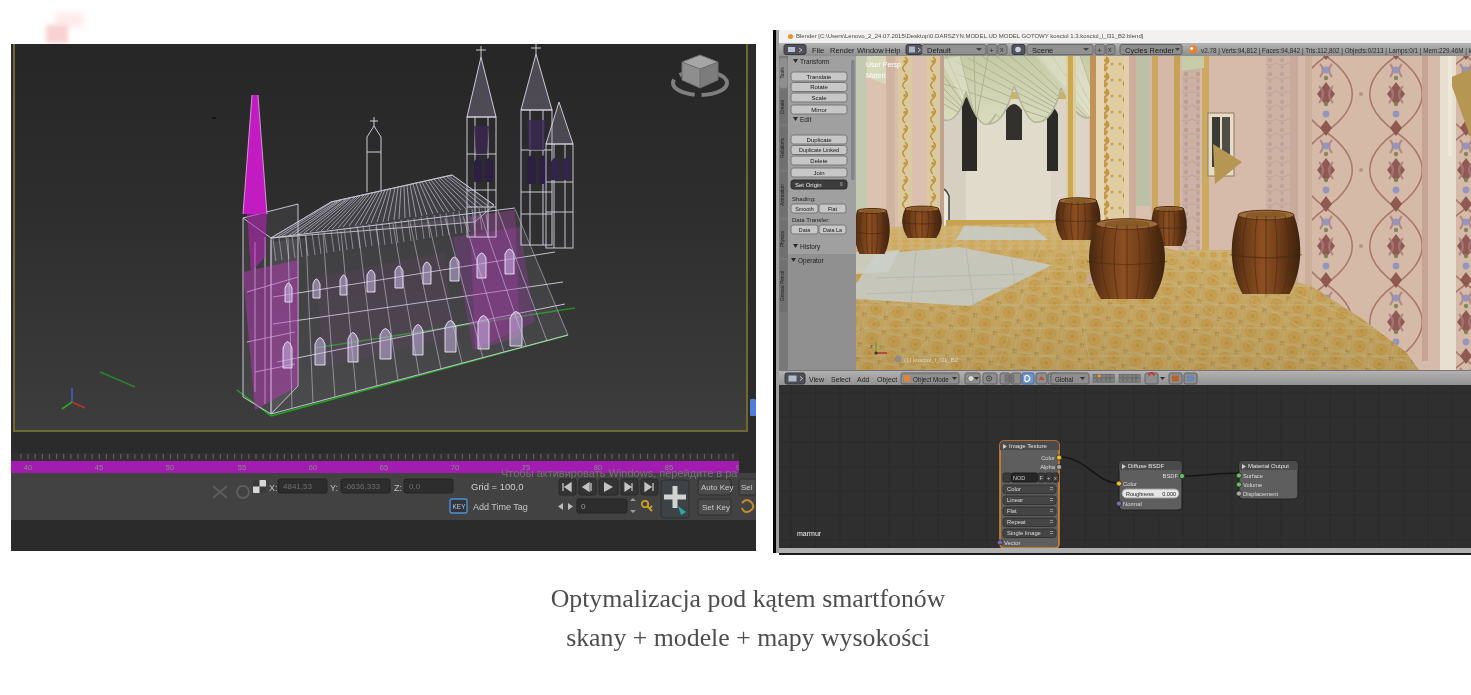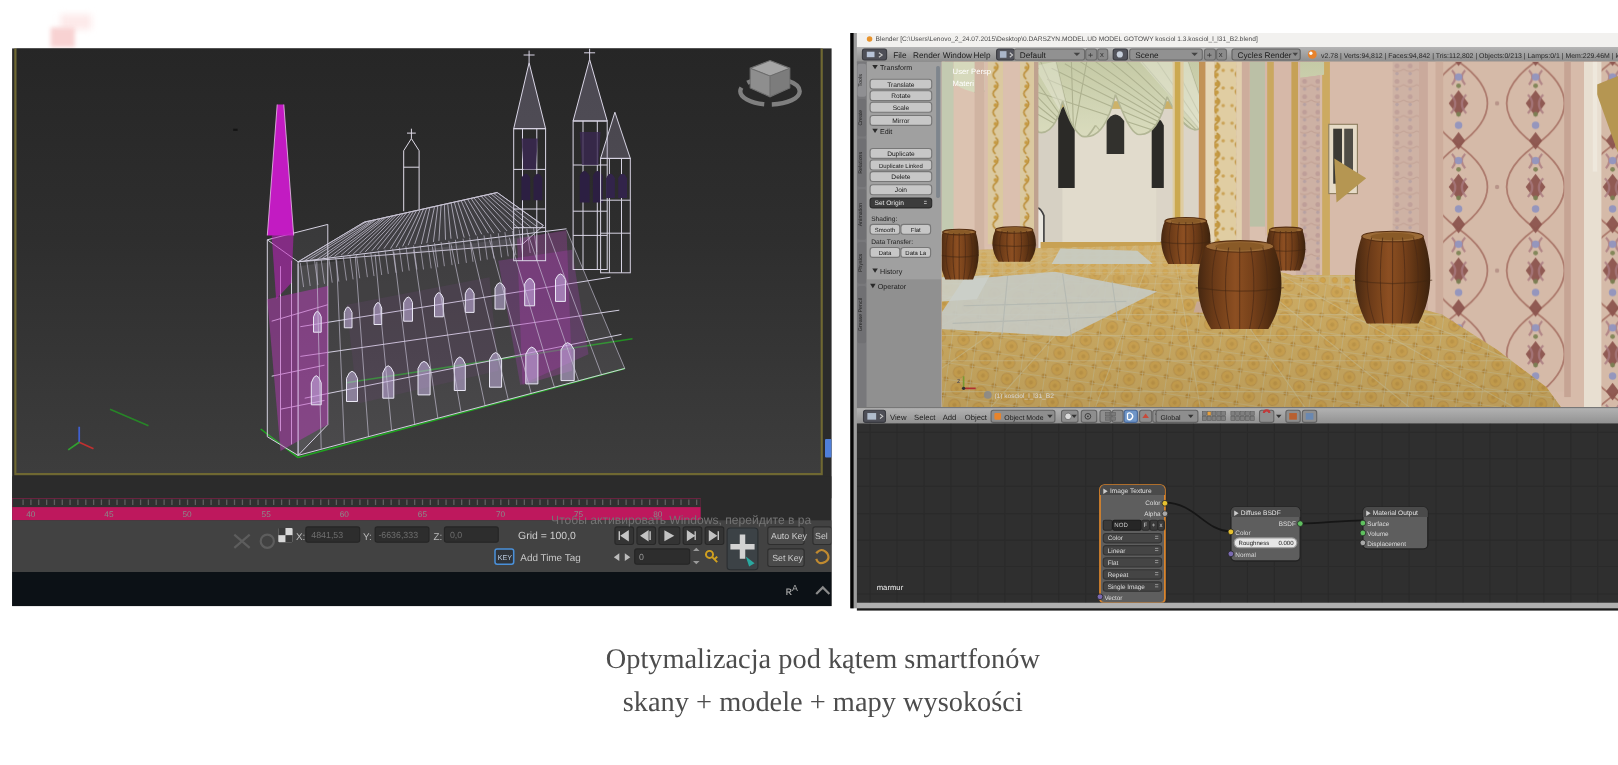--- a/index.html
+++ b/index.html
@@ -4,21 +4,21 @@
 <style>
   html,body{margin:0;padding:0;background:#ffffff;}
   body{width:1471px;height:695px;position:relative;overflow:hidden;
        font-family:"Liberation Sans",sans-serif;}
   .abs{position:absolute;}
   
   #lp{left:11px;top:44px;width:745px;height:507px;background:#2b2b2b;overflow:hidden;}
   #vp{left:2px;top:-4px;width:731px;height:388px;border:2px solid #6f6832;
       background:linear-gradient(180deg,#262626 0%,#2e2e2e 45%,#3d3d3d 100%);overflow:hidden;}
   #trackstrip{left:0;top:389px;width:745px;height:20px;background:#2b2b2b;}
-  #ruler{left:0;top:409px;width:626px;height:20px;background:#be185d;overflow:hidden;}
+  #ruler{left:0;top:409px;width:728px;height:20px;background:#a21caf;overflow:hidden;}
   #toolbar{left:0;top:429px;width:745px;height:47px;background:#424242;overflow:hidden;
            color:#c2c2c2;font-size:10px;}
   #statusbar{left:0;top:476px;width:745px;height:31px;background:#0c1116;}
   
   #smud1{left:46px;top:25px;width:22px;height:18px;background:#f8d2d2;filter:blur(2px);}
   #smud2{left:55px;top:13px;width:28px;height:14px;background:#fdeaea;filter:blur(3px);}
   
   #rp{left:773px;top:30px;width:698px;height:523px;background:#9d9d9d;
       border-left:3px solid #050505;}
   #btitle{left:3px;top:0;width:695px;height:13px;background:#f2f1ef;color:#3a3a3a;
@@ -235,26 +235,20 @@
   <text x="441.5" y="36" font-size="6.5" fill="#b8c8dd">KEY</text>
   <text x="462" y="37" font-size="9" fill="#c8c8c8">Add Time Tag</text>
   <path d="M552,30 l-5,3.5 5,3.5 Z M557,30 l5,3.5 -5,3.5 Z" fill="#bbbbbb"></path>
   <rect x="566" y="26" width="50" height="14" rx="2" fill="#2d2d2d" stroke="#252525"></rect>
   <text x="570" y="36" font-size="8" fill="#9a9a9a">0</text>
   <path d="M619,28 l3,-3 3,3 Z M619,37 l3,3 3,-3 Z" fill="#9a9a9a"></path>
   <g transform="translate(630,27)">
     <circle cx="4" cy="4" r="3.2" fill="none" stroke="#d0a020" stroke-width="1.8"></circle>
     <path d="M6.5,6.5 L11,11 M9,8 l2,-2" stroke="#d0a020" stroke-width="1.8"></path>
   </g>
-</svg>
-    </div>
-    <div id="statusbar" class="abs">
-<svg width="745" height="31" style="position:absolute;left:0;top:0">
-  <text x="703" y="21" font-size="11" fill="#a8a8a8" font-family="Liberation Sans">ʀ<tspan dy="-4" font-size="8">A</tspan></text>
-  <path d="M731,20 l6,-6 6,6" fill="none" stroke="#8a8a8a" stroke-width="2"></path>
 </svg>
     </div>
   </div>
 
   <div id="rp" class="abs">
     <div id="btitle" class="abs"><span style="display:inline-block;width:5px;height:5px;border-radius:50%;background:#e8932c;margin:0 3px 0 9px;vertical-align:-1px;"></span>Blender [C:\Users\Lenovo_2_24.07.2015\Desktop\0.DARSZYN.MODEL.UD MODEL GOTOWY kosciol 1.3.kosciol_l_l31_B2.blend]</div>
     <div id="bheader" class="abs">
 <svg width="695" height="13" style="position:absolute;left:0;top:0">
   <rect x="5" y="1.5" width="22" height="10" rx="2" fill="#4e4f57" stroke="#3a3b41"></rect>
   <rect x="9" y="4" width="7" height="5" fill="#b8c4d8"></rect>

